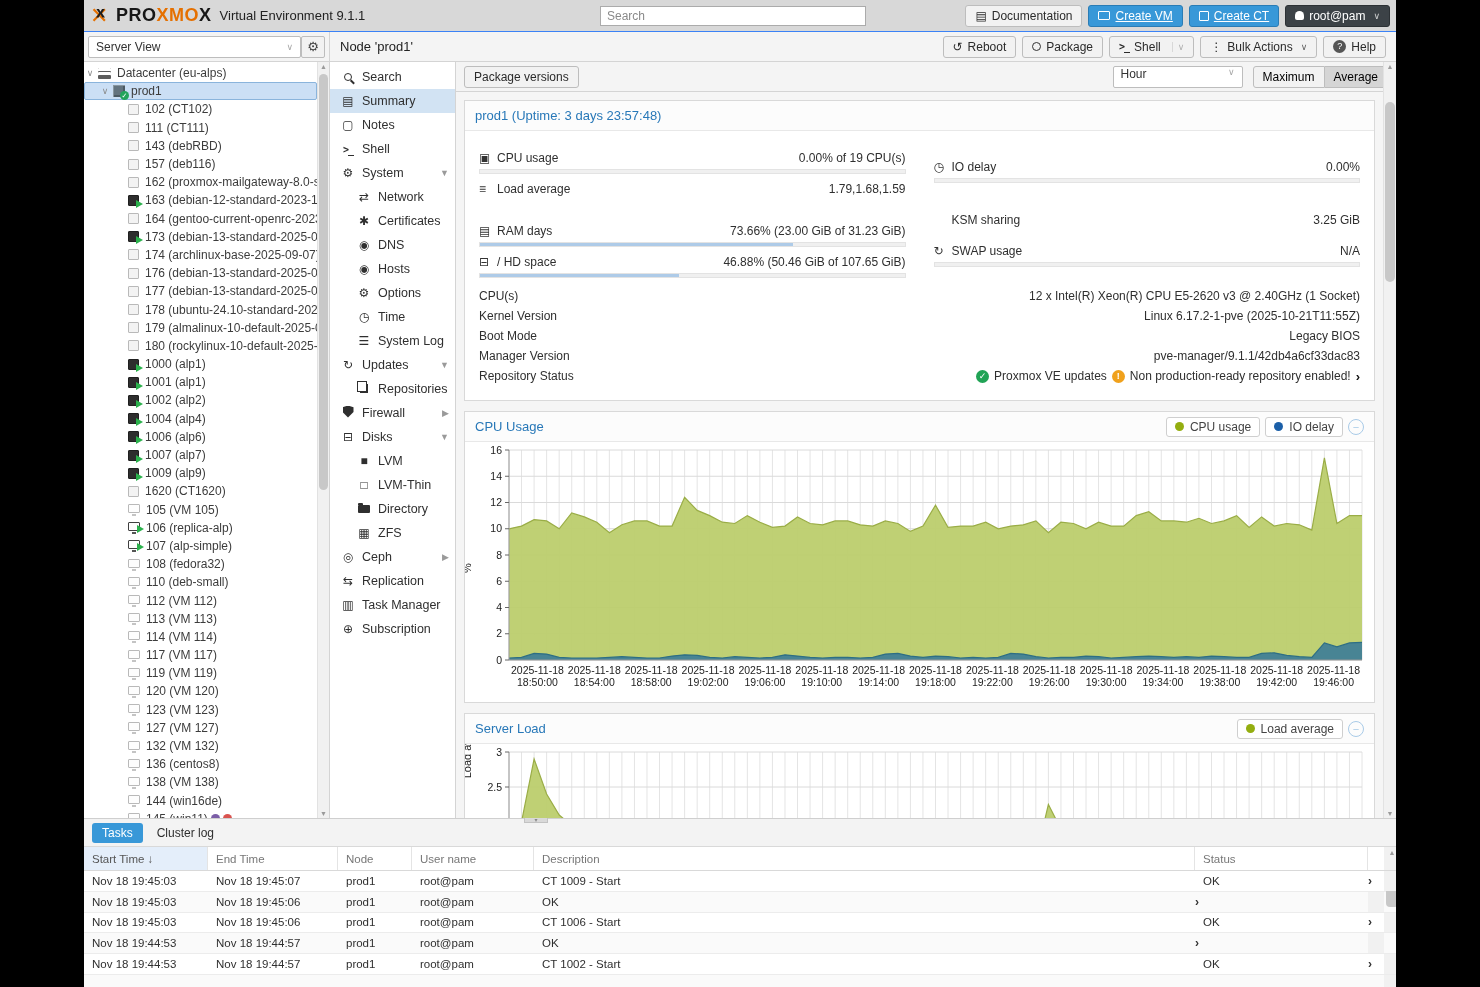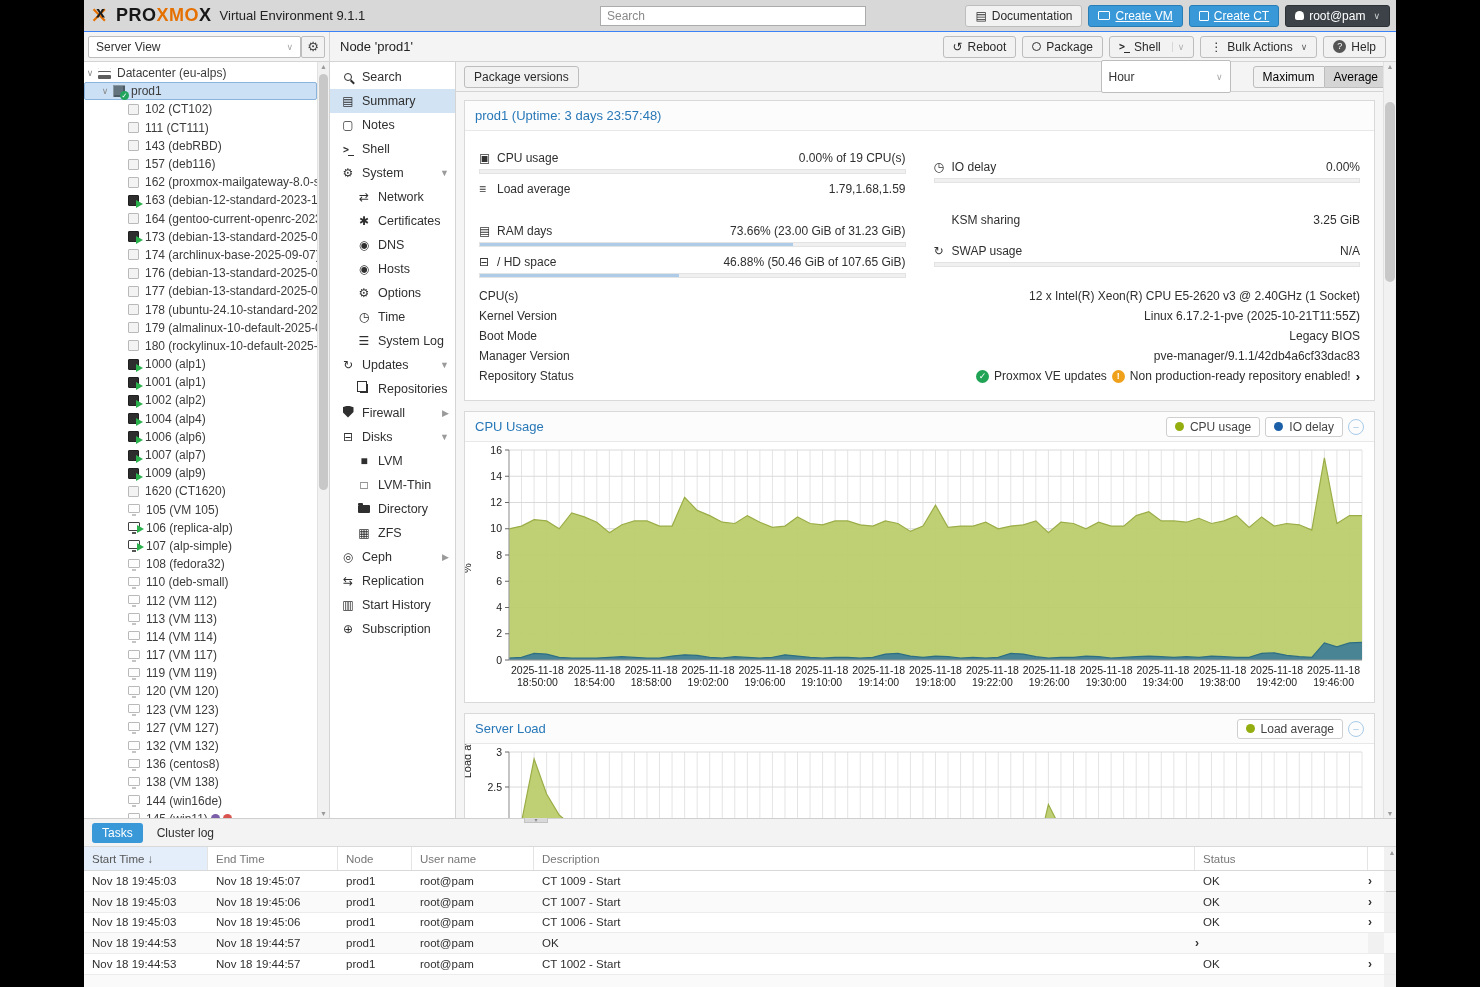--- a/index.html
+++ b/index.html
@@ -84,22 +84,22 @@
     clip-path:polygon(50% 0,100% 15%,100% 55%,50% 100%,0 55%,0 15%); }
   .folderic { width:12px; height:8px; background:#2f2f2f; border-radius:1px; margin-top:3px; }
   .folderic::before { content:""; position:absolute; top:-2px; left:0; width:5px; height:2px; background:#2f2f2f; border-radius:1px 1px 0 0; }
   .copyic { width:8px; height:9px; border:1.4px solid #2f2f2f; background:#fff; }
   .copyic::before { content:""; position:absolute; left:-4px; top:-4px; width:8px; height:9px; border:1.4px solid #2f2f2f; background:#fff; }
 
   
   .content { flex:1; display:flex; flex-direction:column; min-width:0; position:relative; }
   .toolbar { height:30px; background:#f4f4f4; border-bottom:1px solid #d4d4d4; display:flex; align-items:center; padding:0 8px; gap:6px; flex:0 0 auto; }
   .toolbar .right { margin-left:auto; display:flex; gap:0; align-items:center; }
-  .rangesel { width:130px; height:33px; background:#fff; border:1px solid #bdbdbd; border-radius:2px;
-    display:flex; align-items:center; padding:0 7px; color:#333; margin-right:22px; }
+  .rangesel { width:130px; height:22px; background:#fff; border:1px solid #bdbdbd; border-radius:2px;
+    display:flex; align-items:flex-start; padding:0 7px; color:#333; margin-right:10px; }
   .rangesel .caret { margin-left:auto; color:#888; }
   .toggle { border:1px solid #bdbdbd; background:#f2f2f2; padding:3px 9px; font-size:12px; }
   .toggle.first { border-radius:3px 0 0 3px; }
   .toggle.last { border-radius:0 3px 3px 0; border-left:none; background:#d5d5d5; }
   .panels { flex:1; overflow:hidden; padding:8px 21px 0 8px; position:relative; }
   .cscroll { position:absolute; top:0; right:0; bottom:0; width:13px; background:#f1f1f1; border-left:1px solid #e2e2e2; }
   .panel { background:#fff; border:1px solid #d9d9d9; margin-bottom:10px; }
   .panel-h { height:30px; display:flex; align-items:center; padding:0 10px; border-bottom:1px solid #e8e8e8; background:#fcfcfc; }
   .panel-title { color:#2878b8; font-size:13px; }
   .panel-tools { margin-left:auto; display:flex; align-items:center; gap:5px; }
@@ -538,21 +538,21 @@
           <span class="nico">◎</span>
           <span>Ceph</span>
           <span class="nexp">▶</span>
         </div>
         <div class="nrow">
           <span class="nico">⇆</span>
           <span>Replication</span>
         </div>
         <div class="nrow">
           <span class="nico">▥</span>
-          <span>Start History</span>
+          <span>Task Manager</span>
         </div>
         <div class="nrow">
           <span class="nico">⊕</span>
           <span>Subscription</span>
         </div>
       </div>
 
     <div class="content">
       <div class="toolbar">
         <button class="btn">Package versions</button>
@@ -965,21 +965,20 @@
             <div>CT 1009 - Start</div>
             <div>OK</div>
             <div class="rowchev">›</div>
             <div class="tscroll"></div>
           </div>
           <div class="trow-grid tbody-row">
             <div>Nov 18 19:45:03</div>
             <div>Nov 18 19:45:06</div>
             <div>prod1</div>
             <div>root@pam</div>
-            <div>CT 1007 - Start</div>
             <div>OK</div>
             <div class="rowchev">›</div>
             <div class="tscroll"></div>
           </div>
           <div class="trow-grid tbody-row">
             <div>Nov 18 19:45:03</div>
             <div>Nov 18 19:45:06</div>
             <div>prod1</div>
             <div>root@pam</div>
             <div>CT 1006 - Start</div>

